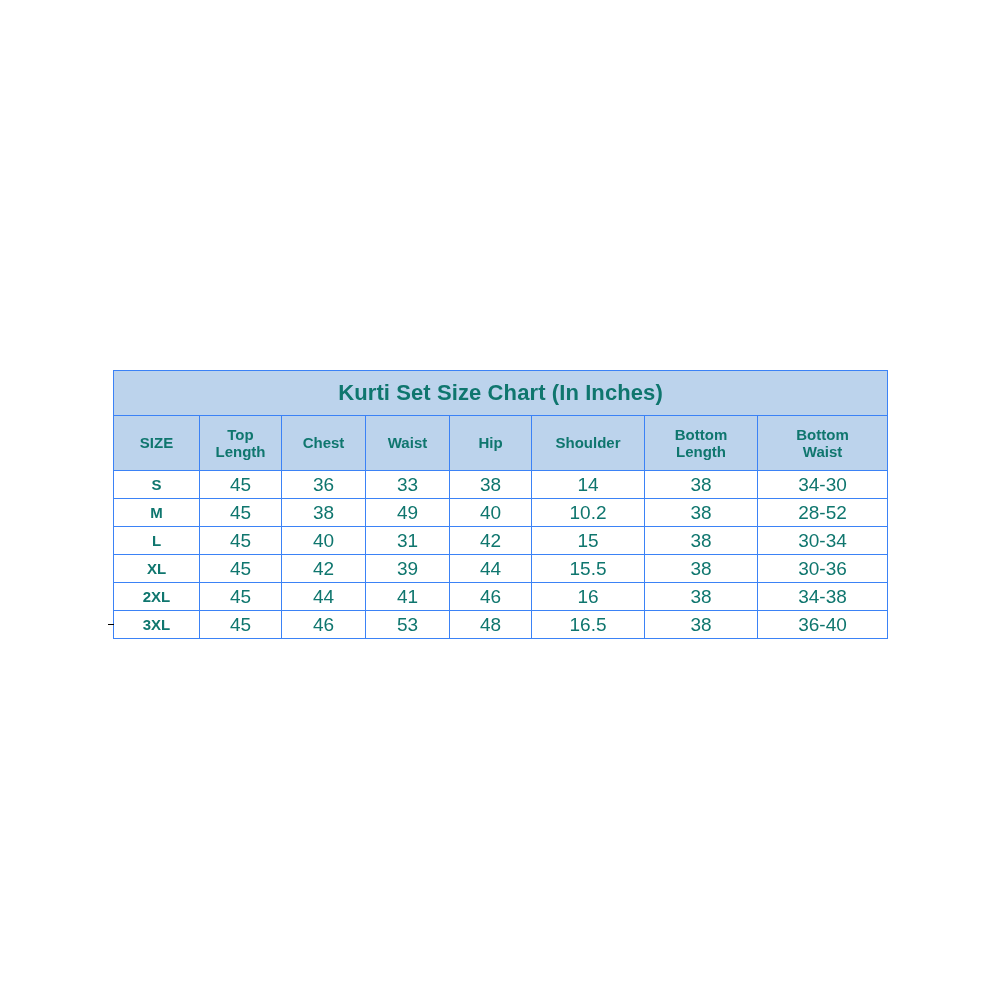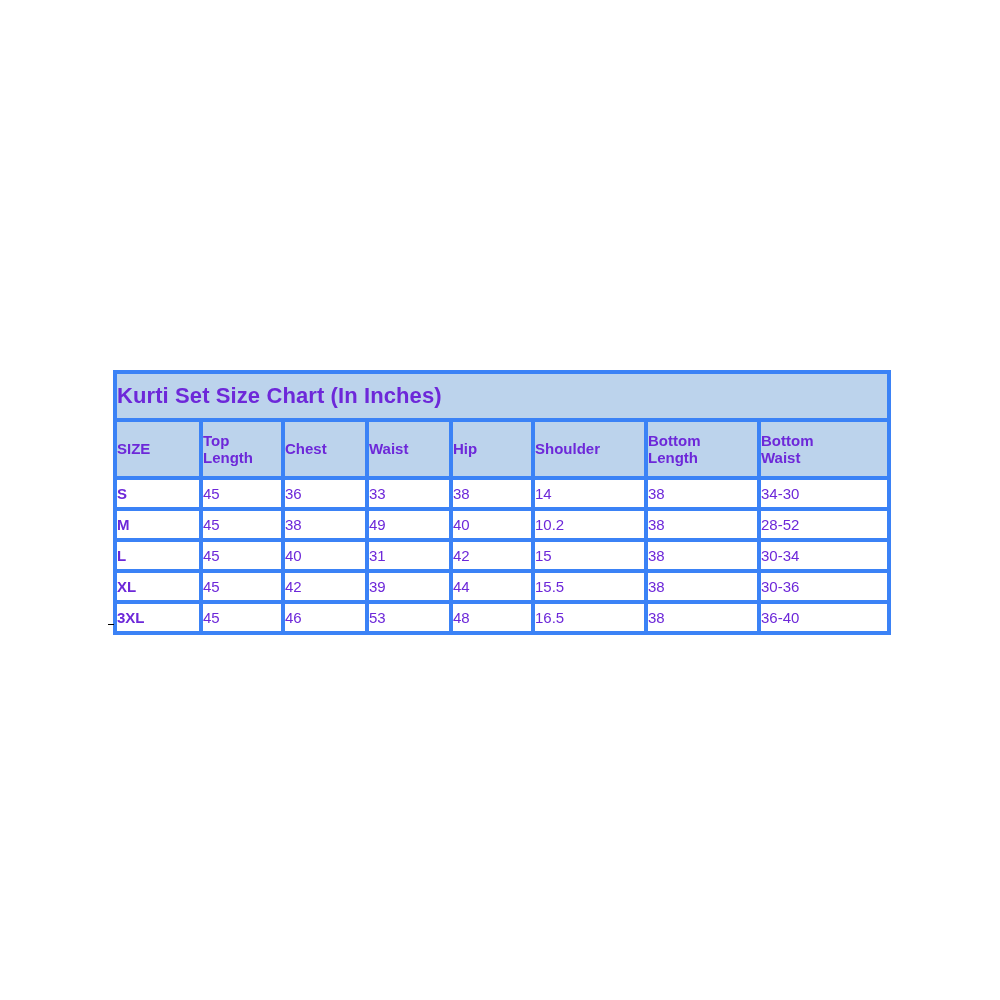--- a/index.html
+++ b/index.html
@@ -23,42 +23,42 @@
     top: 370px;
     width: 774px;
   }
   table.size-chart {
     border-collapse: collapse;
     width: 774px;
     table-layout: fixed;
     background: #ffffff;
   }
   table.size-chart td, table.size-chart th {
-    border: 4px solid #3b82f6;
-    text-align: left;
+    border: 1px solid #3b82f6;
+    text-align: center;
     vertical-align: middle;
-    color: #6d28d9;
+    color: #0f766e;
     padding: 0;
   }
   tr.title-row td {
     background: #bcd3ec;
     font-size: 22px;
     font-weight: bold;
     height: 44px;
     letter-spacing: 0.1px;
   }
   tr.header-row th {
     background: #bcd3ec;
     font-size: 15px;
     font-weight: bold;
     height: 54px;
     line-height: 1.15;
   }
   tr.data-row td {
-    font-size: 15px;
+    font-size: 19px;
     height: 27px;
     background: #ffffff;
   }
   tr.data-row td.size-cell {
     font-weight: bold;
     font-size: 15px;
   }
   .hdr-two-line {
     display: block;
     line-height: 1.15;
@@ -169,20 +169,30 @@
           <td class="size-cell">XL</td>
           <td>45</td>
           <td>42</td>
           <td>39</td>
           <td>44</td>
           <td>15.5</td>
           <td>38</td>
           <td>30-36</td>
         </tr>
 
+        <tr class="data-row">
+          <td class="size-cell">2XL</td>
+          <td>45</td>
+          <td>44</td>
+          <td>41</td>
+          <td>46</td>
+          <td>16</td>
+          <td>38</td>
+          <td>34-38</td>
+        </tr>
 
         <tr class="data-row">
           <td class="size-cell">3XL</td>
           <td>45</td>
           <td>46</td>
           <td>53</td>
           <td>48</td>
           <td>16.5</td>
           <td>38</td>
           <td>36-40</td>

